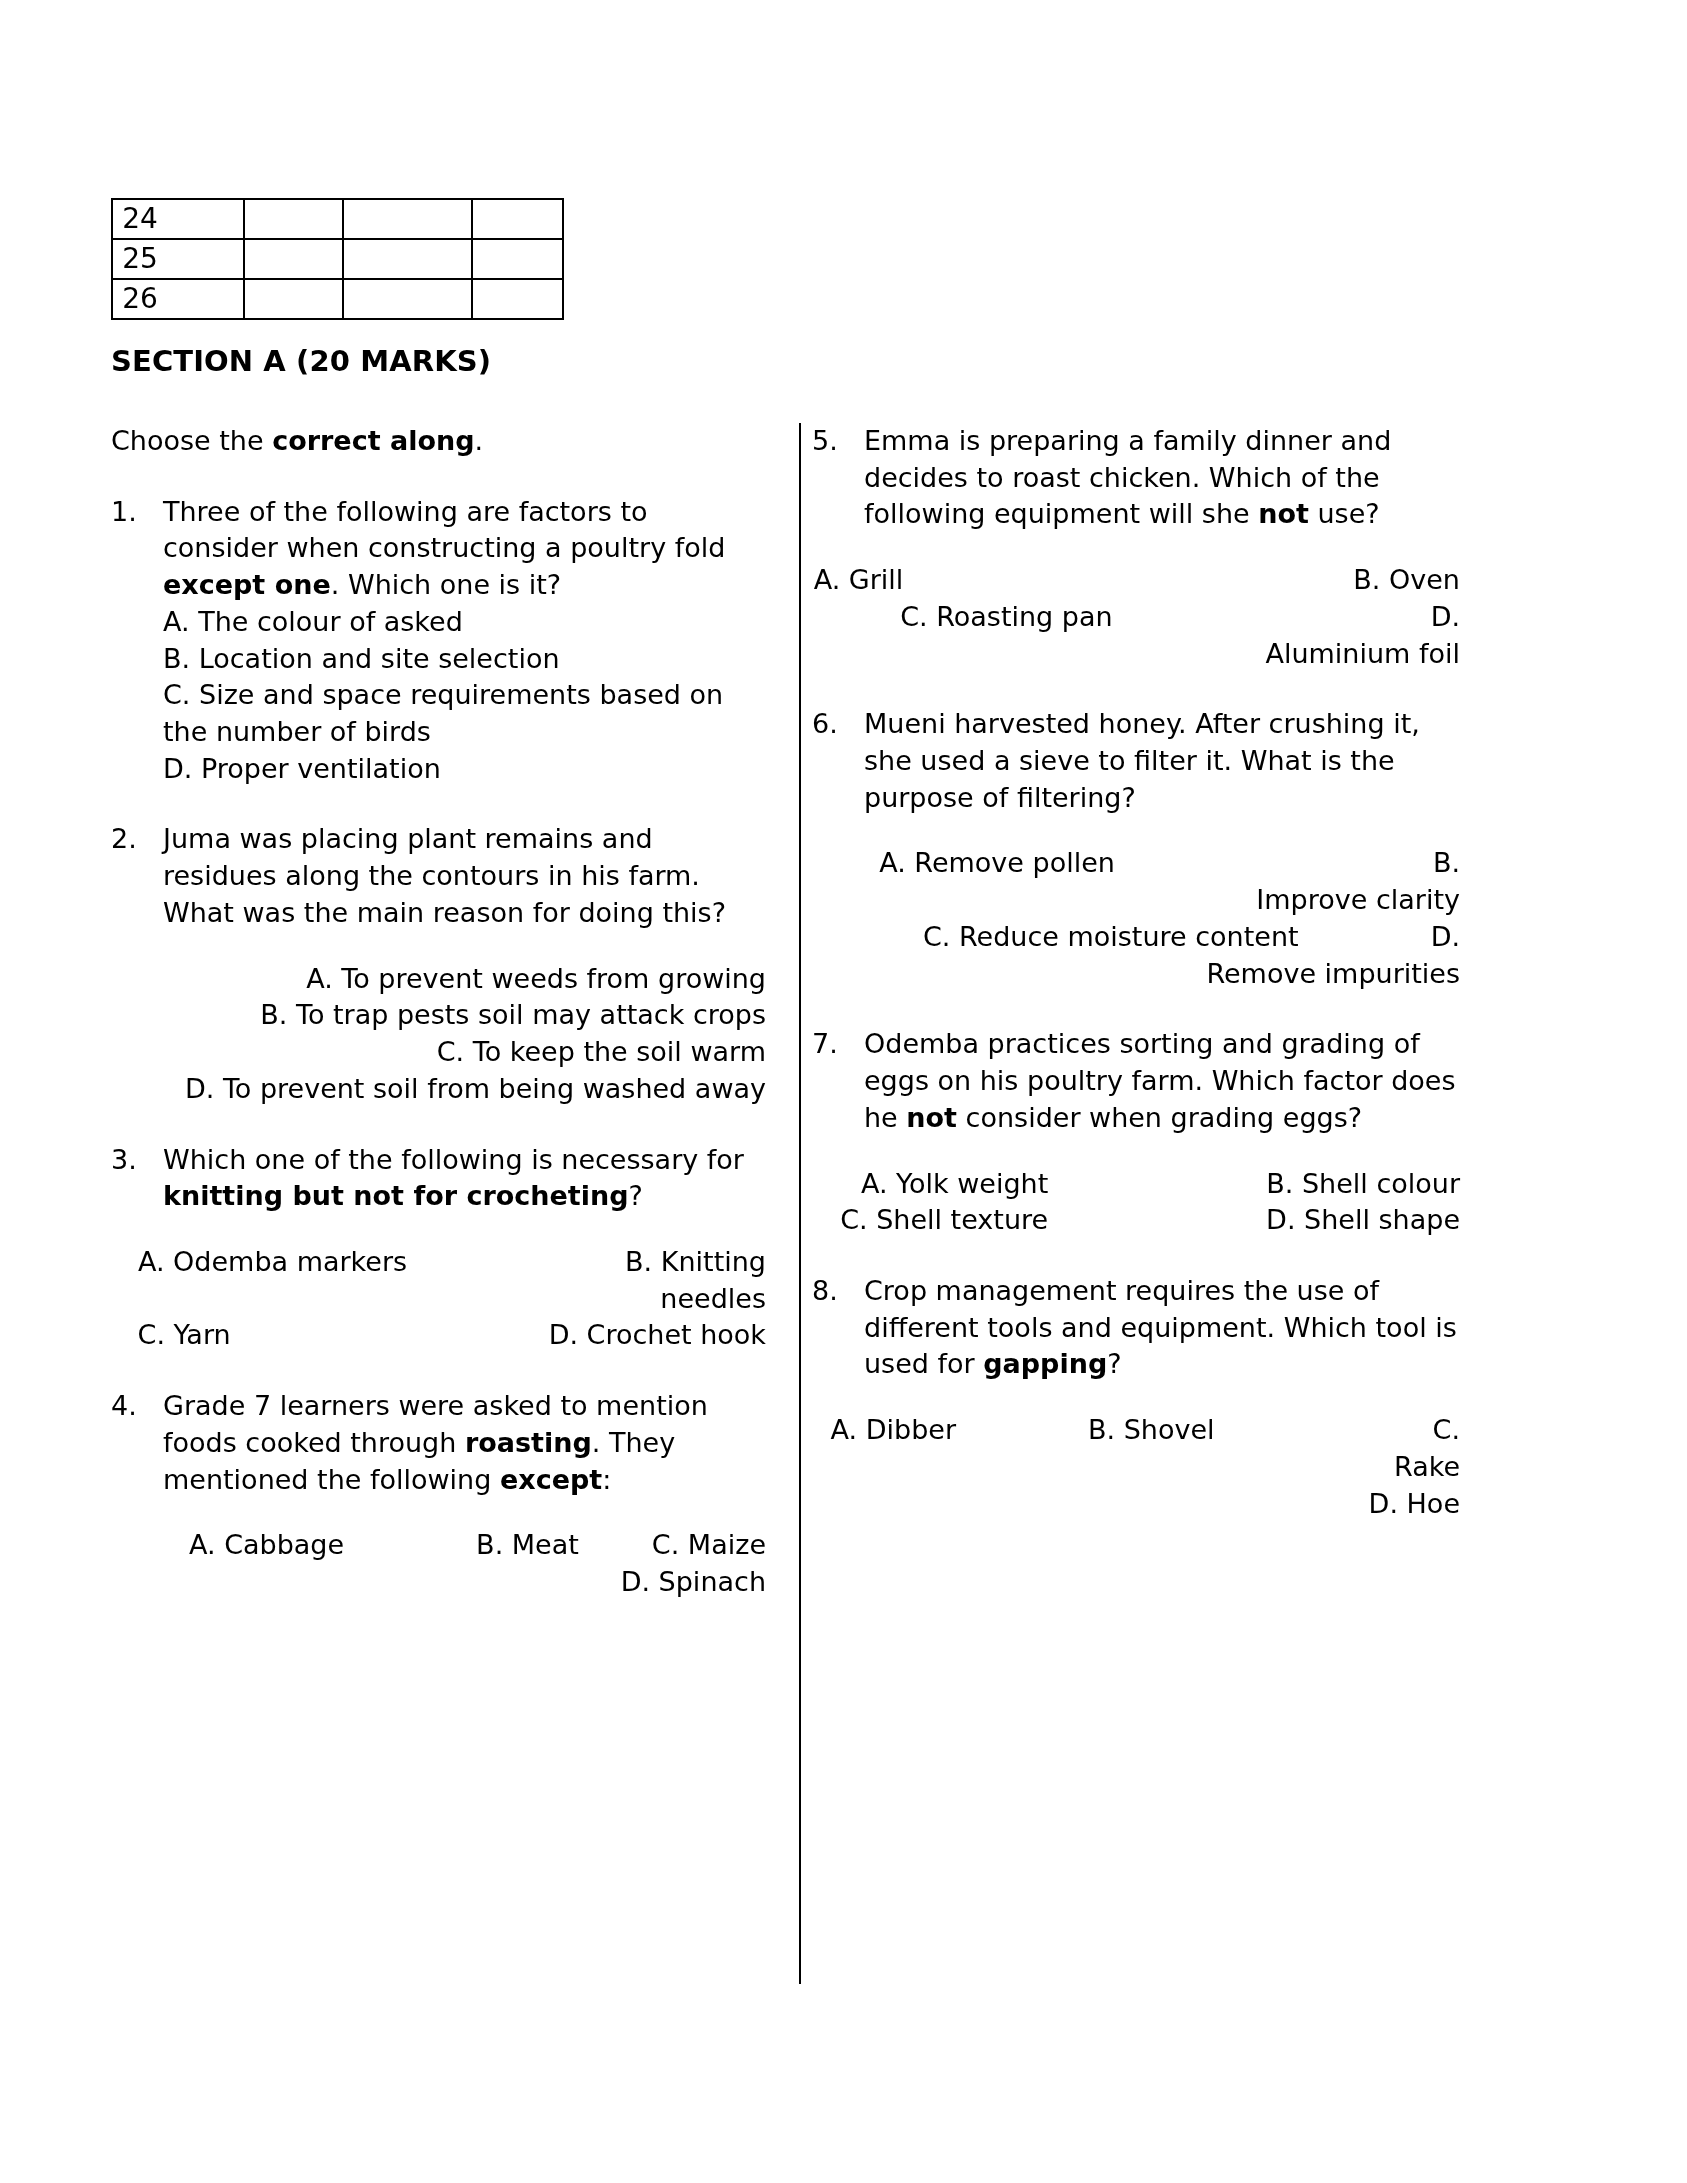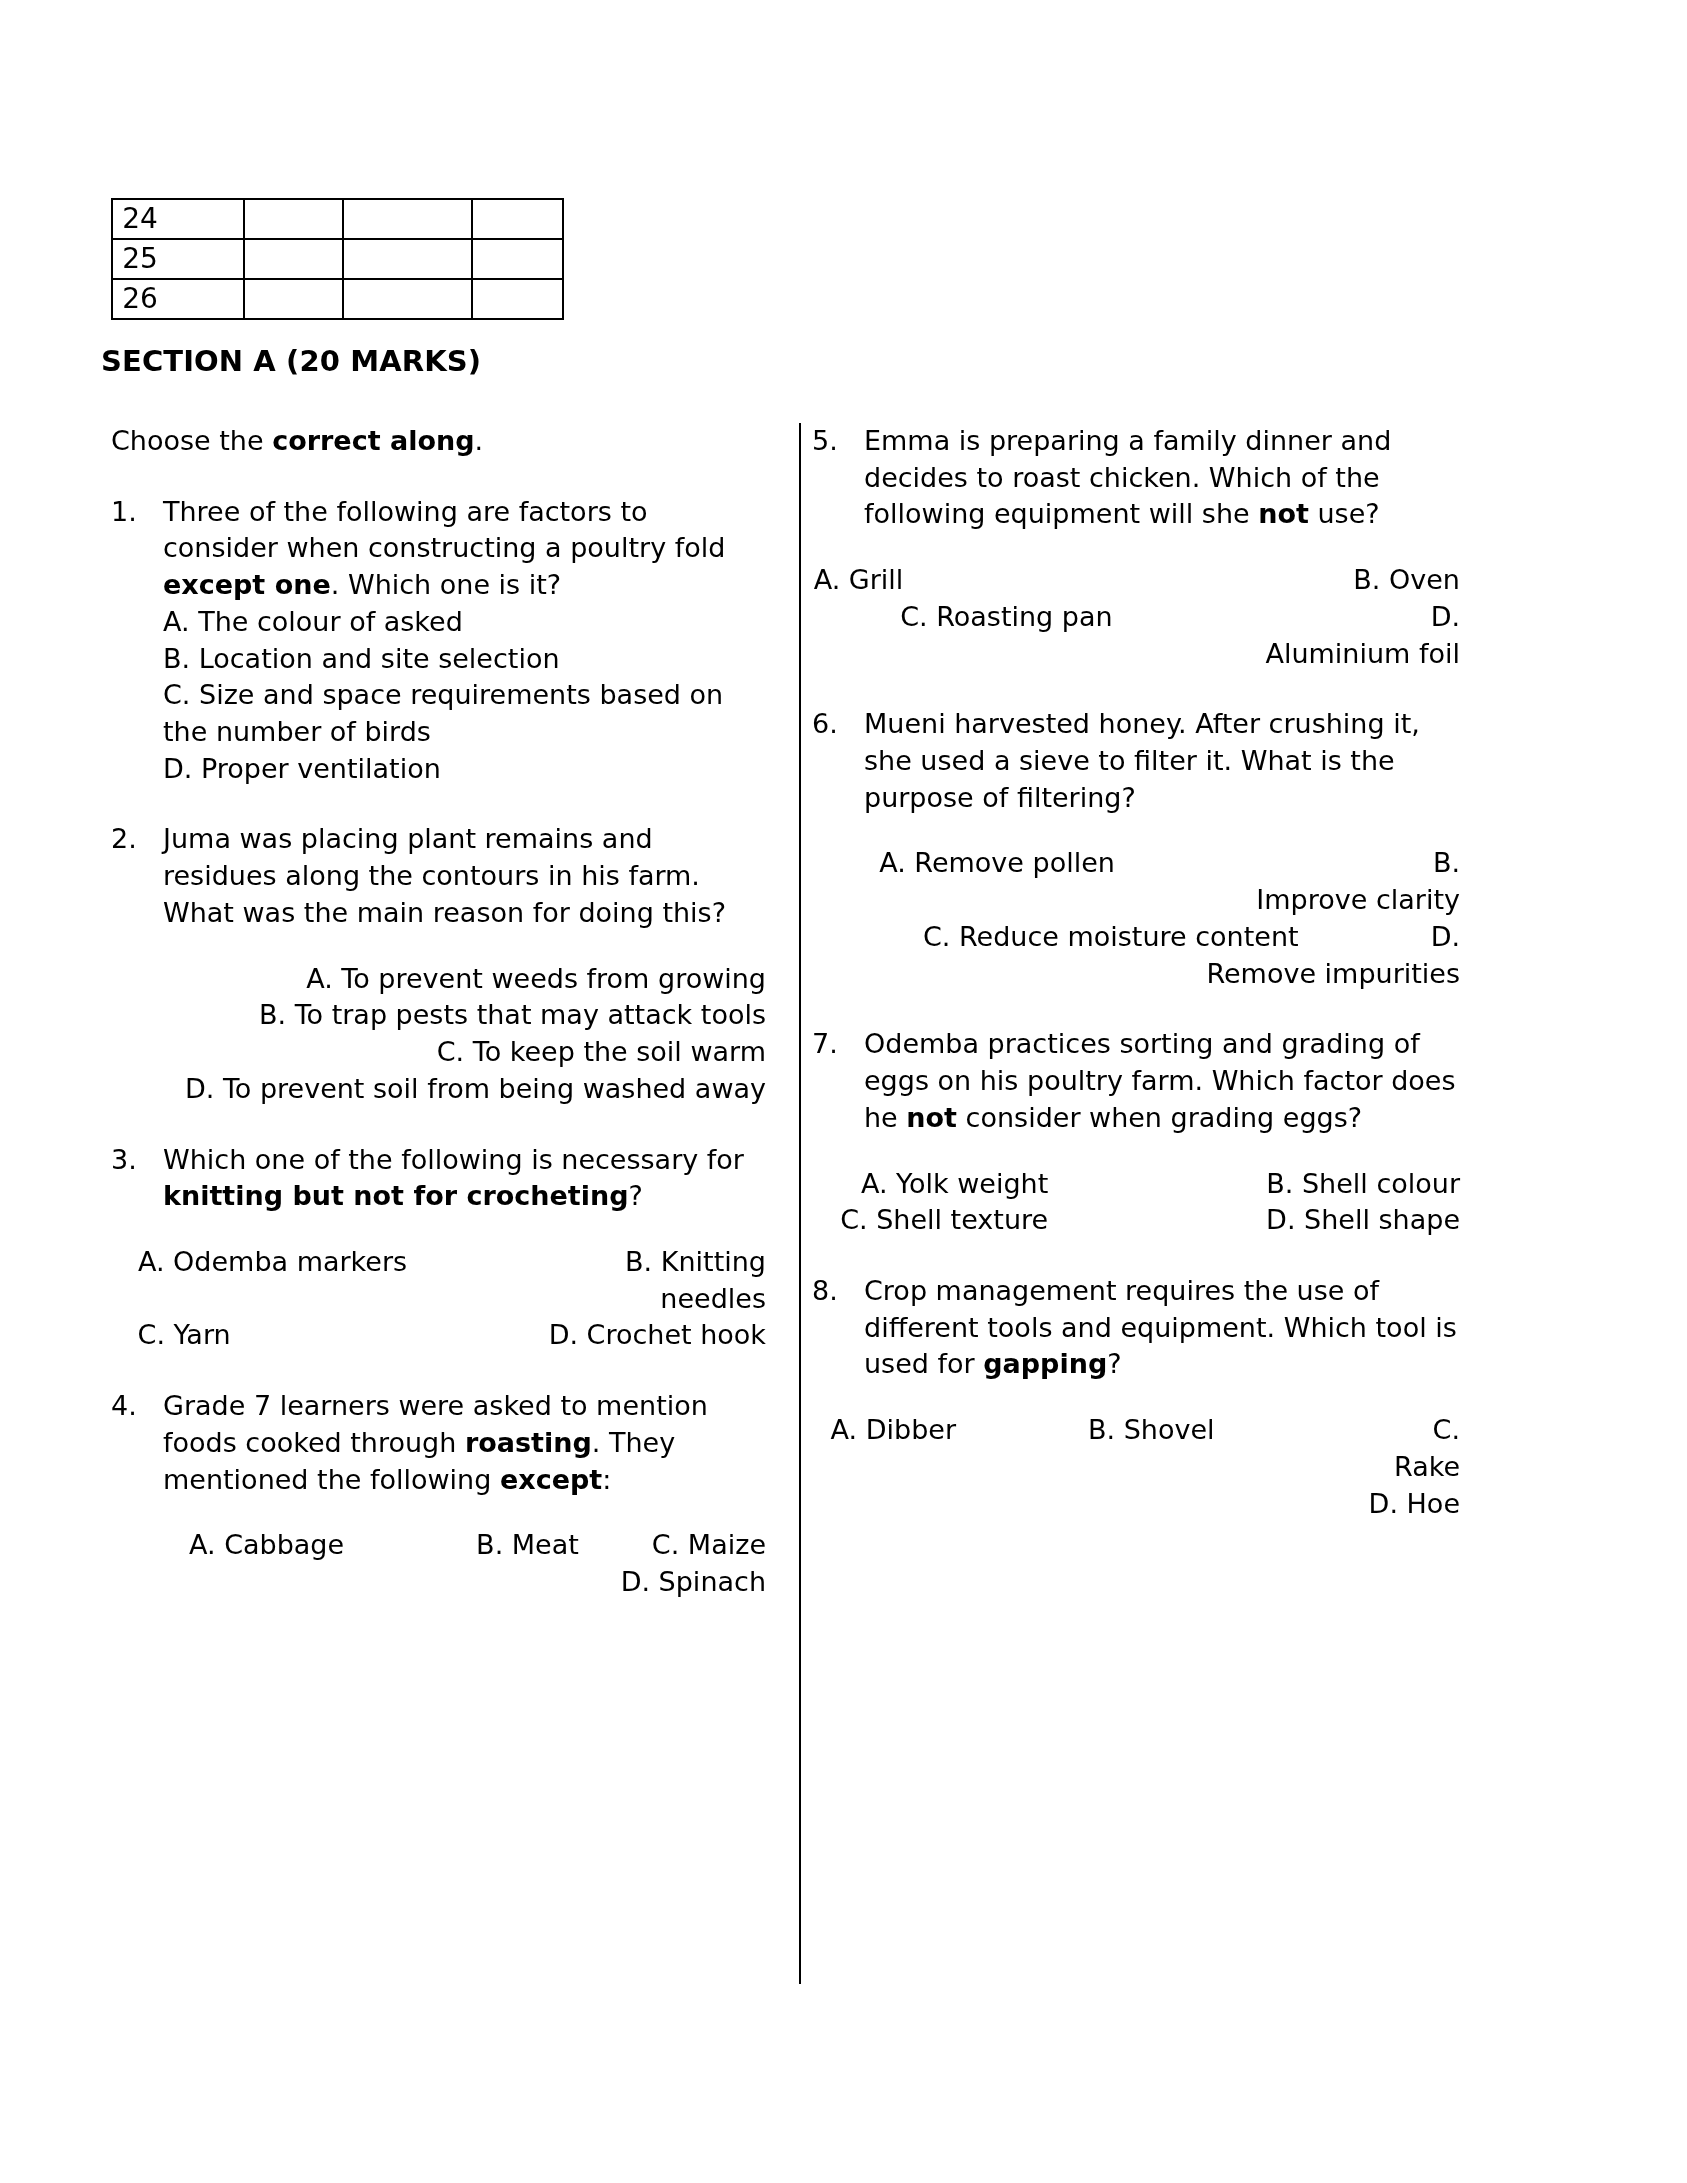--- a/index.html
+++ b/index.html
@@ -43,21 +43,21 @@
     font-family: "DejaVu Sans", sans-serif;
   }
   .answer-table col.c1 { width: 132px; }
   .answer-table col.c2 { width: 99px; }
   .answer-table col.c3 { width: 129px; }
   .answer-table col.c4 { width: 91px; }
 
   
   .section-heading {
     position: absolute;
-    left: 101px;
+    left: 111px;
     top: 344px;
     font-size: 29px;
     font-weight: bold;
     letter-spacing: 0.1px;
     white-space: nowrap;
   }
 
   
   .columns {
     position: absolute;
@@ -190,21 +190,21 @@
         </div>
       </div>
 
       <div class="q">
         <div class="q-head">
           <div class="q-num">2.</div>
           <div class="q-text">Juma was placing plant remains and residues along the contours in his farm. What was the main reason for doing this?</div>
         </div>
         <div class="opts-flush opts-gap">
           <div class="opt-line">A. To prevent weeds from growing</div>
-          <div class="opt-line">B. To trap pests that may attack tools</div>
+          <div class="opt-line">B. To trap pests soil may attack crops</div>
           <div class="opt-line">C. To keep the soil warm</div>
           <div class="opt-line">D. To prevent soil from being washed away</div>
         </div>
       </div>
 
       <div class="q">
         <div class="q-head">
           <div class="q-num">3.</div>
           <div class="q-text"><span>Which one of the following is necessary for </span><b>knitting but not for crocheting</b><span>?</span></div>
         </div>

